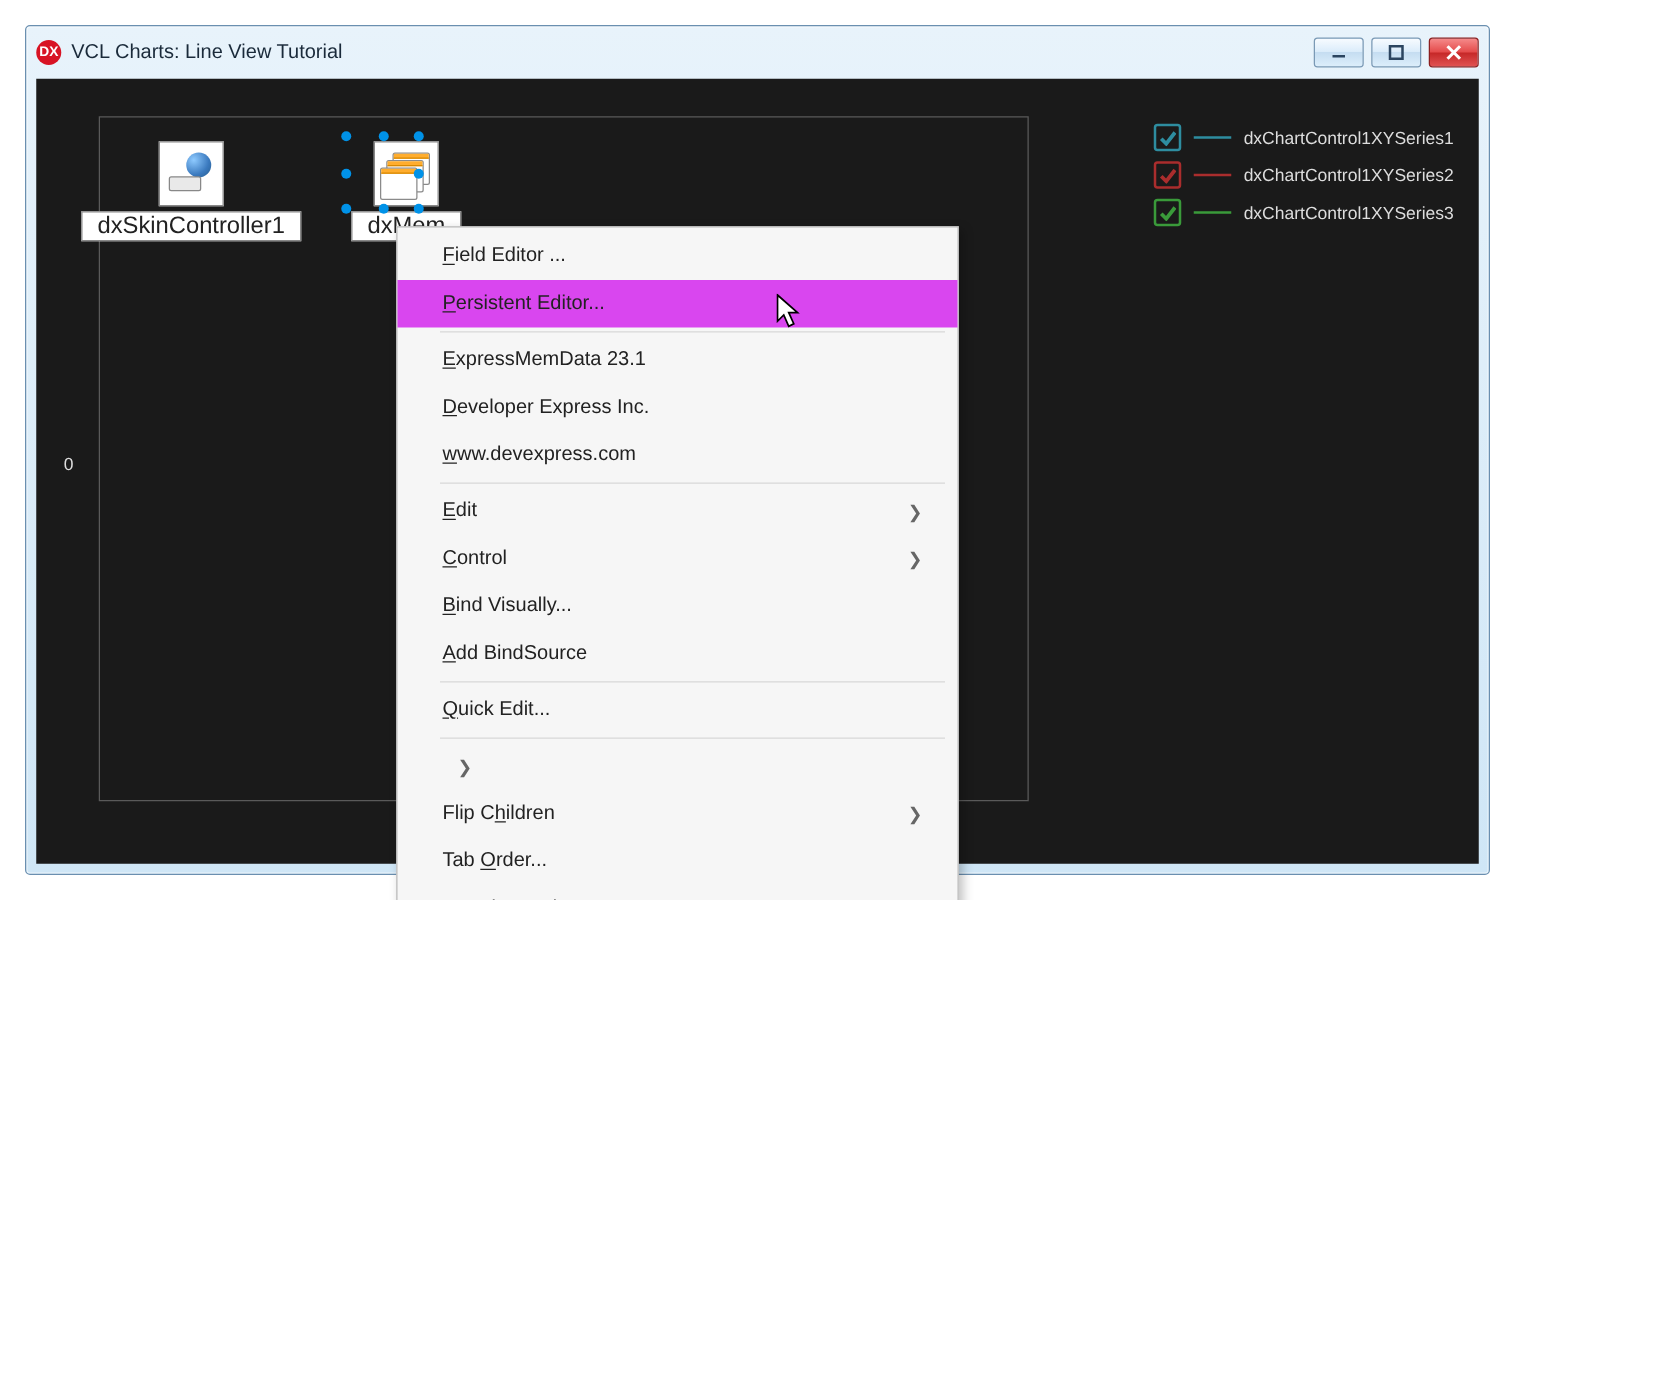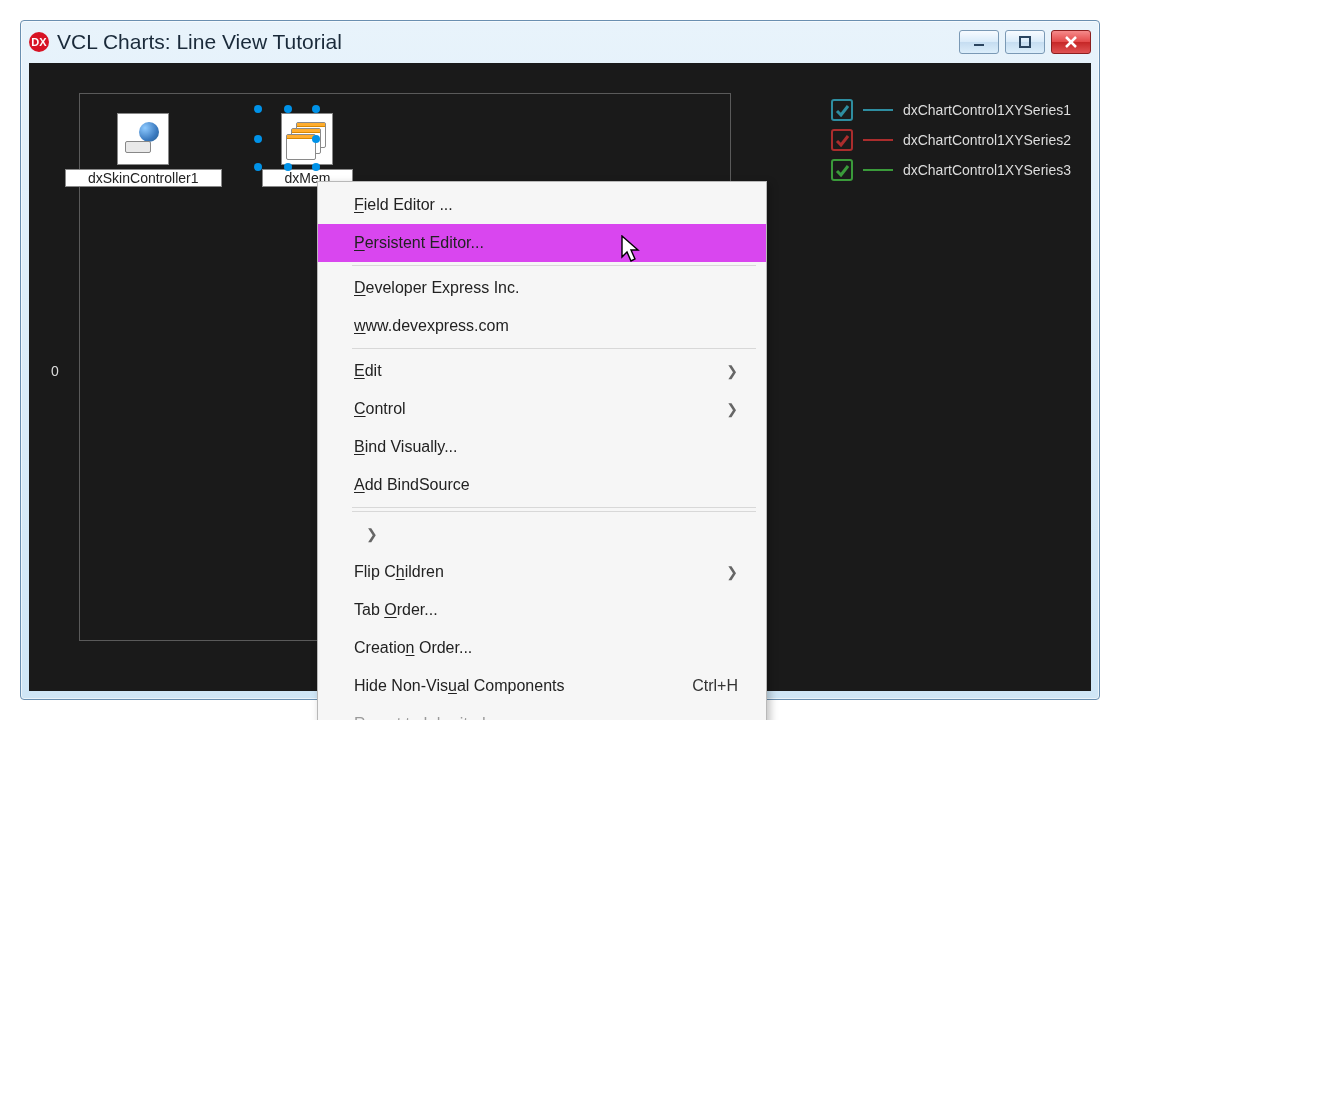--- a/index.html
+++ b/index.html
@@ -5,21 +5,21 @@
   * { box-sizing: border-box; }
   body {
     margin: 0;
     background: #fff;
     font-family: "Segoe UI", Tahoma, sans-serif;
     font-size: 15px;
     color: #222;
   }
   .app-window {
     position: relative;
-    width: 1080px;
+    width: 1172px;
     height: 680px;
     margin: 20px;
     border: 1px solid #6a8fb0;
     border-radius: 4px;
     background: linear-gradient(to bottom, #e8f3fb 0%, #cfe6f6 100%);
     box-shadow: 0 0 0 1px rgba(255,255,255,.6) inset;
     overflow: visible;
   }
   .titlebar {
     height: 42px;
@@ -28,21 +28,21 @@
     padding: 0 8px;
   }
   .title-left { display: flex; align-items: center; gap: 8px; }
   .app-icon {
     width: 20px; height: 20px; border-radius: 50%;
     background: #d81324;
     display: flex; align-items: center; justify-content: center;
     color: #fff; font-size: 11px; font-weight: 700;
     font-family: Arial, sans-serif;
   }
-  .title-text { font-size: 21px; color: #1a2a3a; }
+  .title-text { font-size: 16px; color: #1a2a3a; }
   .title-spacer { flex: 1; }
   .win-buttons { display: flex; gap: 6px; }
   .win-btn {
     width: 40px; height: 24px;
     background: linear-gradient(to bottom, #f7fbff 0%, #d9ebfa 50%, #c5ddf1 50%, #dceefb 100%);
     border: 1px solid #7a99b5;
     border-radius: 3px;
     display: flex; align-items: center; justify-content: center;
   }
   .win-btn svg { display:block; }
@@ -78,21 +78,21 @@
   .tray-icon { display: flex; flex-direction: column; align-items: center; }
   .tray-icon .glyph {
     width: 52px; height: 52px;
     background: #fff; border: 1px solid #888;
     display:flex; align-items:center; justify-content:center;
     position: relative;
     margin-bottom: 4px;
   }
   .tray-icon .label {
     background: #fff; border: 1px solid #888;
-    padding: 0 22px; font-size: 14px; color: #222;
+    padding: 0 12px; font-size: 19px; color: #222;
   }
   .skin-glyph {
     width:36px;height:36px;position:relative;
   }
   .skin-glyph .ball {
     width:20px;height:20px;background:radial-gradient(circle at 30% 30%,#8ecaff,#3b7abf 60%,#245a8a);
     border-radius:50%;position:absolute;right:2px;top:1px;
   }
   .skin-glyph .bar {
     position:absolute;left:0;bottom:4px;width:26px;height:12px;background:#e9e9e9;border:1px solid #888;border-radius:2px;
@@ -267,20 +267,24 @@
       <span class="gutter"></span>
       <span class="mlabel"><span class="mnemonic">F</span><span>ield Editor ...</span></span>
     </div>
     <div class="row highlight">
       <span class="gutter"></span>
       <span class="mlabel"><span class="mnemonic">P</span><span>ersistent Editor...</span></span>
     </div>
     <div class="sep"></div>
     <div class="row">
       <span class="gutter"></span>
+      <span class="mlabel"><span class="mnemonic">E</span><span>xpressMemData 23.1</span></span>
+    </div>
+    <div class="row">
+      <span class="gutter"></span>
       <span class="mlabel"><span class="mnemonic">D</span><span>eveloper Express Inc.</span></span>
     </div>
     <div class="row">
       <span class="gutter"></span>
       <span class="mlabel"><span class="mnemonic">w</span><span>ww.devexpress.com</span></span>
     </div>
     <div class="sep"></div>
     <div class="row">
       <span class="gutter"></span>
       <span class="mlabel"><span class="mnemonic">E</span><span>dit</span></span>
@@ -293,20 +297,24 @@
     </div>
     <div class="row">
       <span class="gutter"></span>
       <span class="mlabel"><span class="mnemonic">B</span><span>ind Visually...</span></span>
     </div>
     <div class="row">
       <span class="gutter"></span>
       <span class="mlabel"><span class="mnemonic">A</span><span>dd BindSource</span></span>
     </div>
     <div class="sep"></div>
+    <div class="row">
+      <span class="gutter"></span>
+      <span class="mlabel"><span class="mnemonic">Q</span><span>uick Edit...</span></span>
+    </div>
     <div class="sep"></div>
     <div class="row">
       <span class="gutter"></span>
       <span class="arrow">❯</span>
     </div>
     <div class="row">
       <span class="gutter"></span>
       <span class="mlabel">Flip C<span class="mnemonic">h</span><span>ildren</span></span>
       <span class="arrow">❯</span>
     </div>

